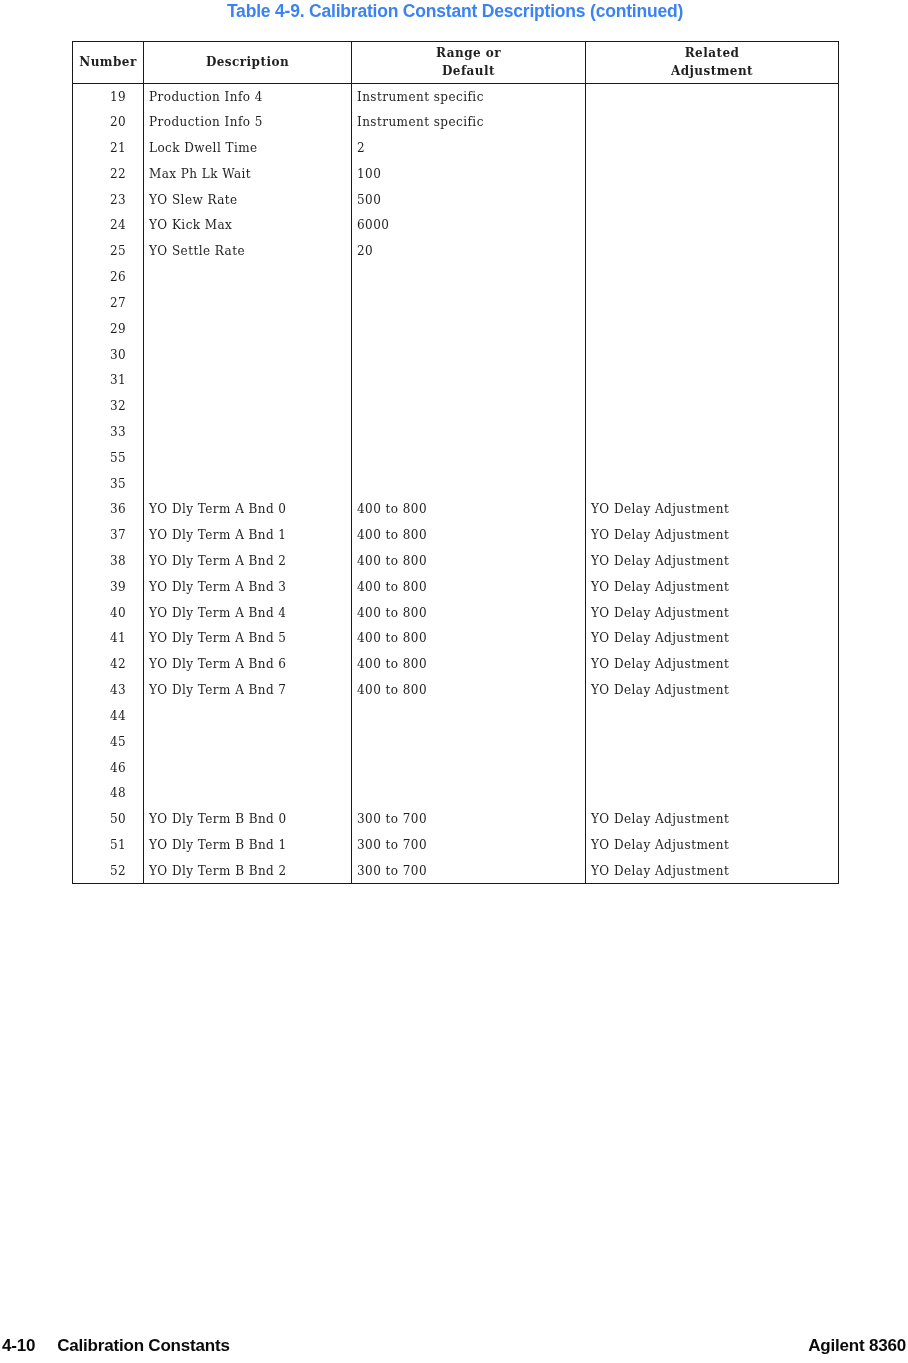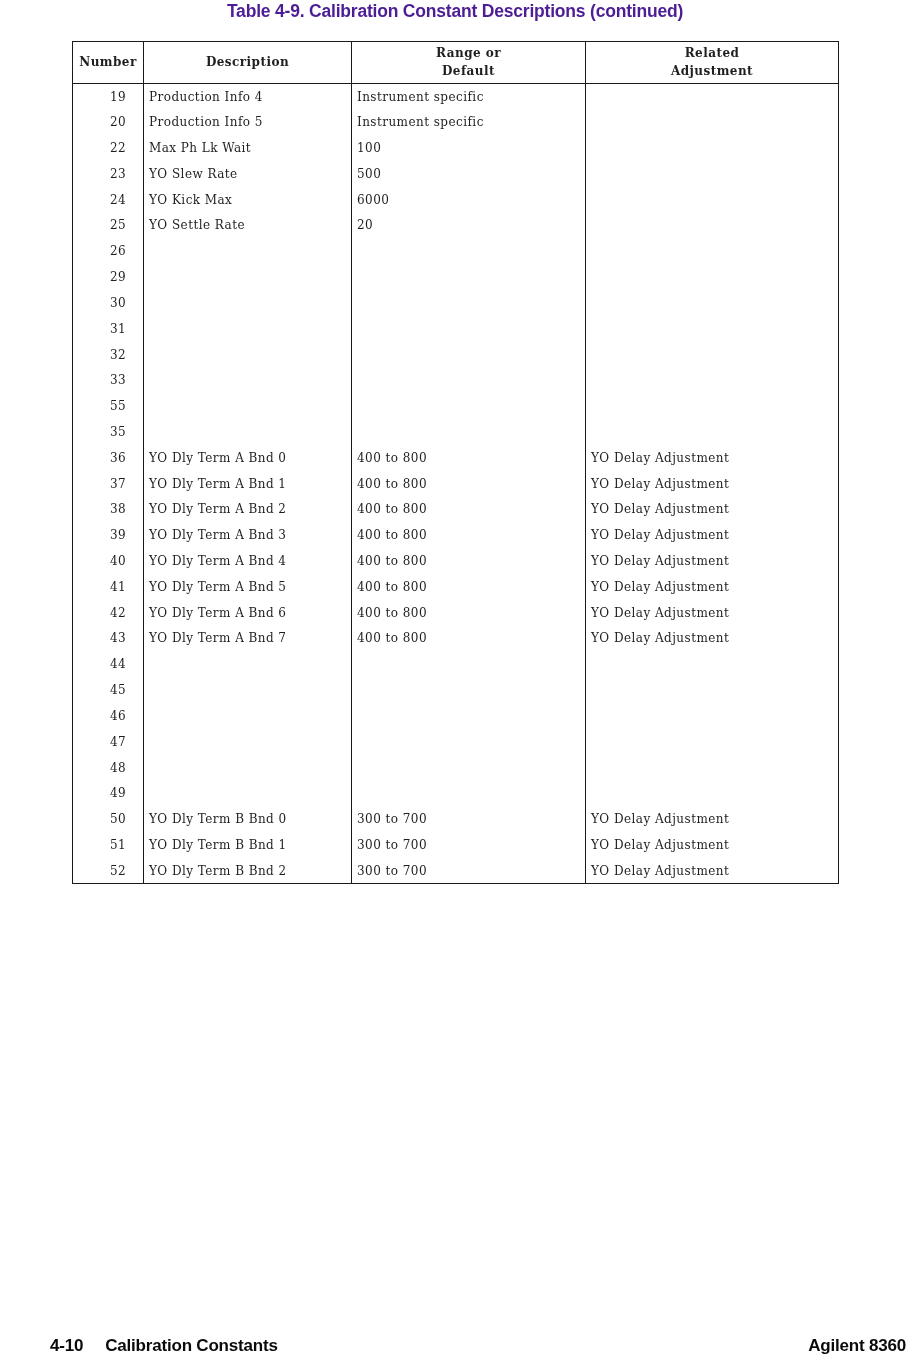--- a/index.html
+++ b/index.html
@@ -18,21 +18,21 @@
     position: absolute;
     top: 1px;
     left: 72px;
     width: 766px;
     margin: 0;
     text-align: center;
     font-family: "Liberation Sans", sans-serif;
     font-weight: bold;
     font-size: 17.5px;
     letter-spacing: -0.2px;
-    color: #4c1d95;
+    color: #3b82f6;
     white-space: nowrap;
   }
   table.cal-table {
     position: absolute;
     top: 41px;
     left: 72px;
     width: 766px;
     border-collapse: collapse;
     table-layout: fixed;
     border: 1.5px solid #1a1a1a;
@@ -75,21 +75,21 @@
     right: 2px;
     display: flex;
     justify-content: space-between;
     align-items: baseline;
     font-family: "Liberation Sans", sans-serif;
     font-weight: bold;
     font-size: 17px;
     letter-spacing: -0.2px;
     color: #0a0a0a;
   }
-  .footer-left .page-number { margin-right: 22px; margin-left: 48px; }
+  .footer-left .page-number { margin-right: 22px; }
 </style>
 </head>
 <body>
 
 <div class="page">
 
   <h1 class="title">Table 4-9. Calibration Constant Descriptions (continued)</h1>
 
   <table class="cal-table">
     <colgroup>
@@ -123,20 +123,26 @@
     <td class="cell-range">Instrument specific</td>
     <td class="cell-adjustment"></td>
   </tr>
         <tr>
     <td class="cell-number">20</td>
     <td class="cell-description">Production Info 5</td>
     <td class="cell-range">Instrument specific</td>
     <td class="cell-adjustment"></td>
   </tr>
         <tr>
+    <td class="cell-number">21</td>
+    <td class="cell-description">Lock Dwell Time</td>
+    <td class="cell-range">2</td>
+    <td class="cell-adjustment"></td>
+  </tr>
+        <tr>
     <td class="cell-number">22</td>
     <td class="cell-description">Max Ph Lk Wait</td>
     <td class="cell-range">100</td>
     <td class="cell-adjustment"></td>
   </tr>
         <tr>
     <td class="cell-number">23</td>
     <td class="cell-description">YO Slew Rate</td>
     <td class="cell-range">500</td>
     <td class="cell-adjustment"></td>
@@ -153,20 +159,26 @@
     <td class="cell-range">20</td>
     <td class="cell-adjustment"></td>
   </tr>
         <tr>
     <td class="cell-number">26</td>
     <td class="cell-description"></td>
     <td class="cell-range"></td>
     <td class="cell-adjustment"></td>
   </tr>
         <tr>
+    <td class="cell-number">27</td>
+    <td class="cell-description"></td>
+    <td class="cell-range"></td>
+    <td class="cell-adjustment"></td>
+  </tr>
+        <tr>
     <td class="cell-number">29</td>
     <td class="cell-description"></td>
     <td class="cell-range"></td>
     <td class="cell-adjustment"></td>
   </tr>
         <tr>
     <td class="cell-number">30</td>
     <td class="cell-description"></td>
     <td class="cell-range"></td>
     <td class="cell-adjustment"></td>
@@ -261,33 +273,21 @@
     <td class="cell-range"></td>
     <td class="cell-adjustment"></td>
   </tr>
         <tr>
     <td class="cell-number">46</td>
     <td class="cell-description"></td>
     <td class="cell-range"></td>
     <td class="cell-adjustment"></td>
   </tr>
         <tr>
-    <td class="cell-number">47</td>
-    <td class="cell-description"></td>
-    <td class="cell-range"></td>
-    <td class="cell-adjustment"></td>
-  </tr>
-        <tr>
     <td class="cell-number">48</td>
-    <td class="cell-description"></td>
-    <td class="cell-range"></td>
-    <td class="cell-adjustment"></td>
-  </tr>
-        <tr>
-    <td class="cell-number">49</td>
     <td class="cell-description"></td>
     <td class="cell-range"></td>
     <td class="cell-adjustment"></td>
   </tr>
         <tr>
     <td class="cell-number">50</td>
     <td class="cell-description">YO Dly Term B Bnd 0</td>
     <td class="cell-range">300 to 700</td>
     <td class="cell-adjustment">YO Delay Adjustment</td>
   </tr>

